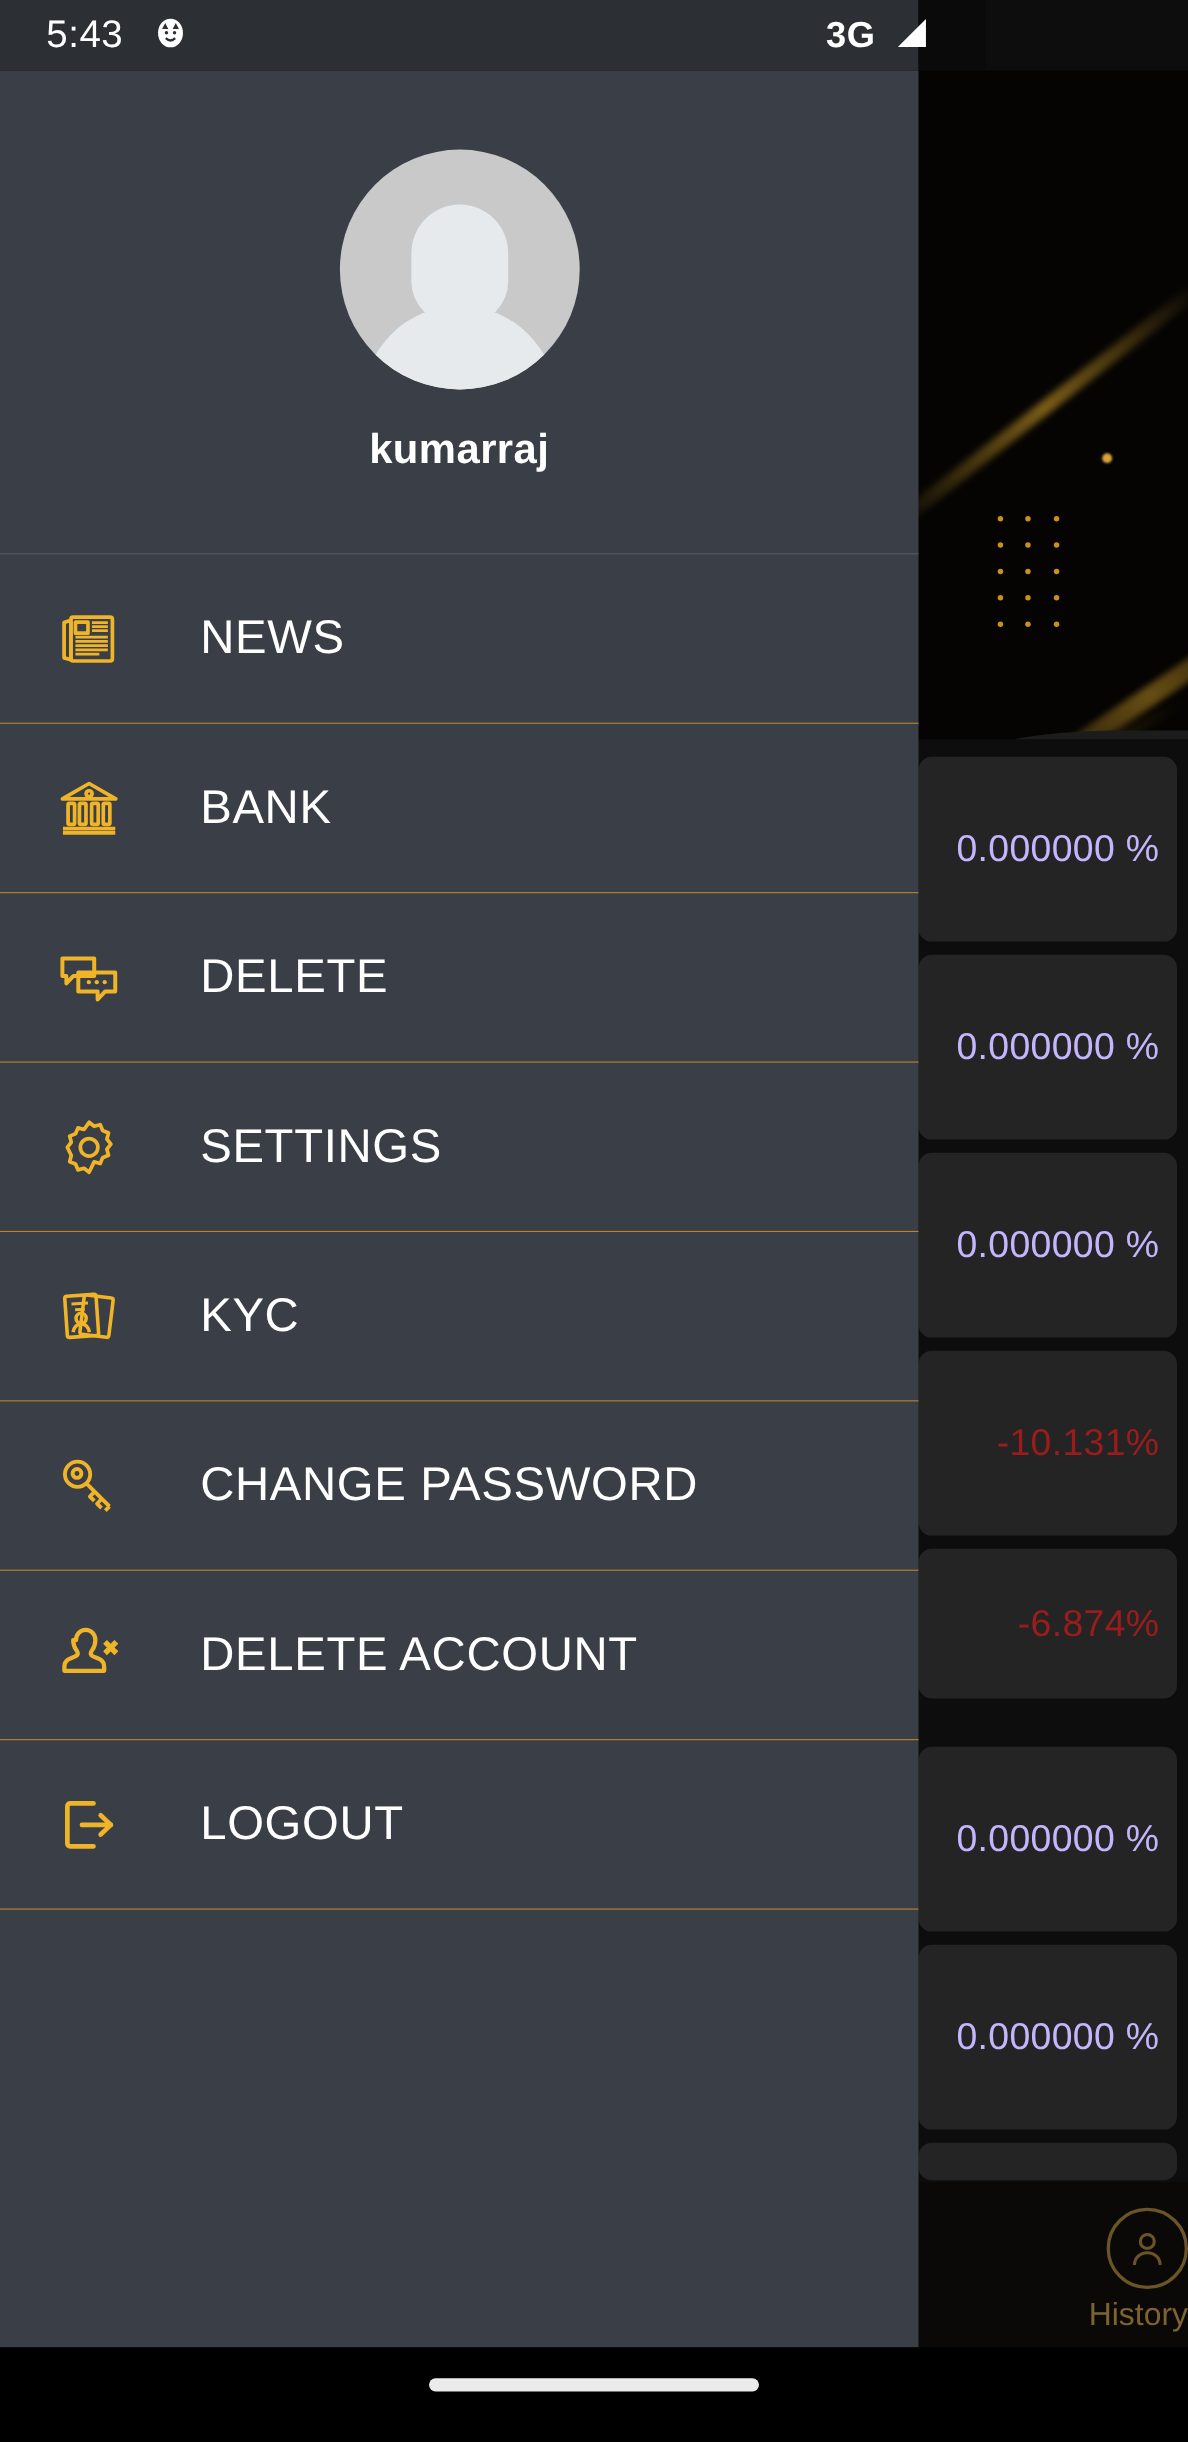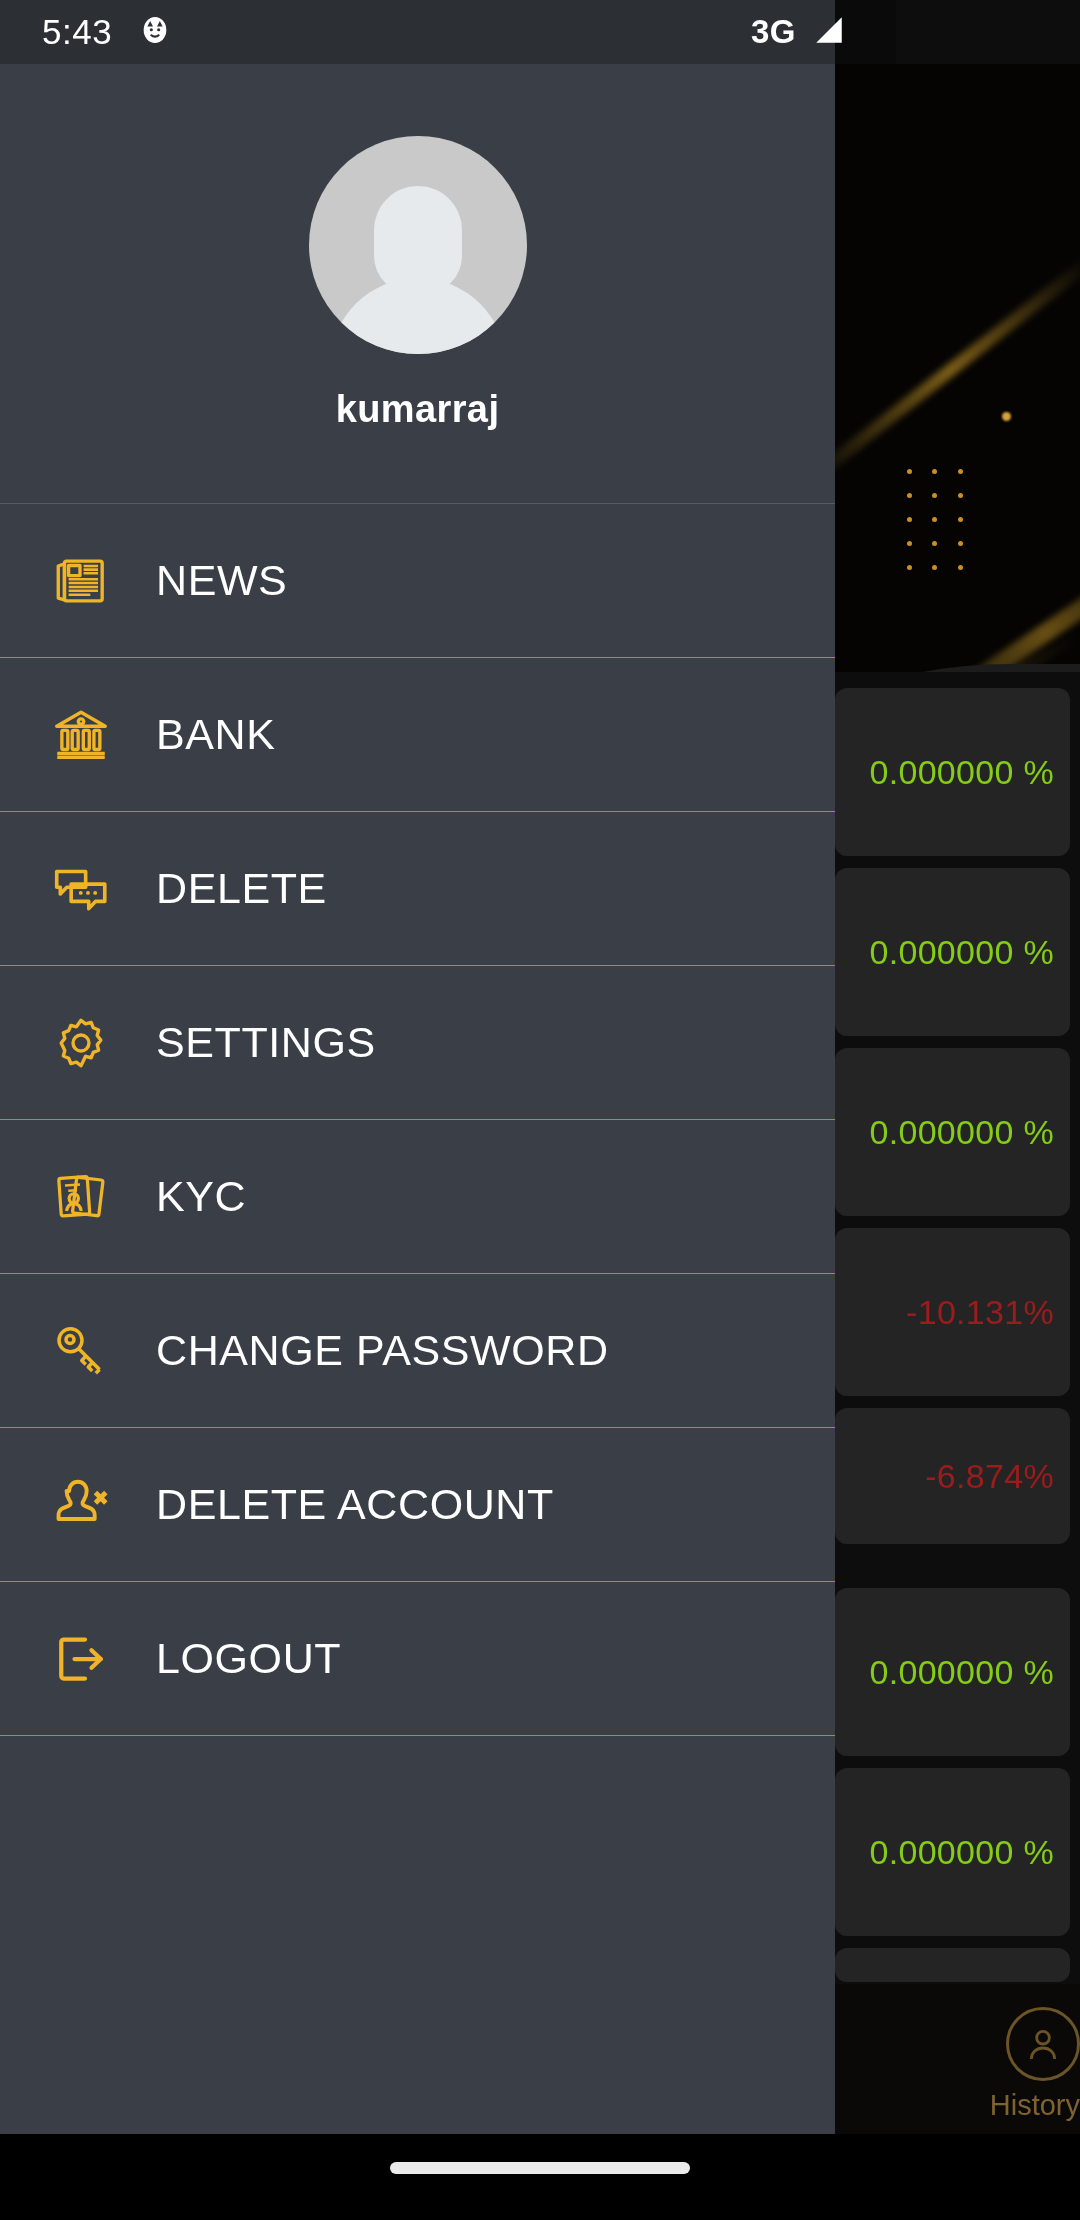--- a/index.html
+++ b/index.html
@@ -32,21 +32,21 @@
     background:#1c1c1c; border-radius:60% 0 0 0 / 100% 0 0 0; }
 
   #bg-list { position:absolute; left:0; top:672px; width:1080px; bottom:236px; background:#0d0d0d; }
   .bg-card {
     position:absolute; left:835px; right:10px;
     background:#242424; border-radius:12px;
     display:flex; align-items:center; justify-content:flex-end;
     padding:0 16px 0 10px;
   }
   .bg-val { font-size:34px; line-height:1.18; text-align:right; letter-spacing:.3px; }
-  .up   { color:#84cc16; }
+  .up   { color:#c4b5fd; }
   .down { color:#9b1c1c; }
 
   #bg-tabbar { position:absolute; left:0; bottom:86px; width:1080px; height:150px; background:#0a0908; }
   #history-tab {
     position:absolute; left:880px; top:14px; width:200px; height:132px;
     display:flex; flex-direction:column; align-items:flex-end; justify-content:center; gap:8px;
   }
   #history-tab .circ { width:74px; height:74px; border:3px solid #6b5526; border-radius:50%;
     display:flex; align-items:center; justify-content:center; }
   #history-tab .lbl { color:#7d6330; font-size:29px; }
@@ -83,21 +83,21 @@
     transform:translateX(-50%); background:#e6eaec; border-radius:88px 88px 0 0; }
   #username { margin-top:34px; color:#fff; font-size:38px; font-weight:bold; letter-spacing:.4px; }
 
   #menu { flex:1 1 auto; }
   .menu-item {
     height:154px; display:flex; align-items:center;
     border-bottom:1px solid #b8862c; padding-left:38px;
   }
   .menu-icon { width:86px; flex:0 0 86px; display:flex; align-items:center; justify-content:center; }
   .menu-icon svg { display:block; }
-  .menu-label { color:#fff; font-size:43px; letter-spacing:.6px; margin-left:32px; white-space:nowrap; }
+  .menu-label { color:#fff; font-size:43px; letter-spacing:.6px; margin-left:58px; white-space:nowrap; }
   #menu-tail { height:100%; }
 
   
   #gesturebar { position:absolute; left:0; bottom:0; width:1080px; height:86px; background:#000; z-index:40; }
   #home-indicator { position:absolute; left:50%; top:28px; transform:translateX(-50%);
     width:300px; height:12px; border-radius:6px; background:#ebebeb; }
 </style>
 </head>
 <body>
 

